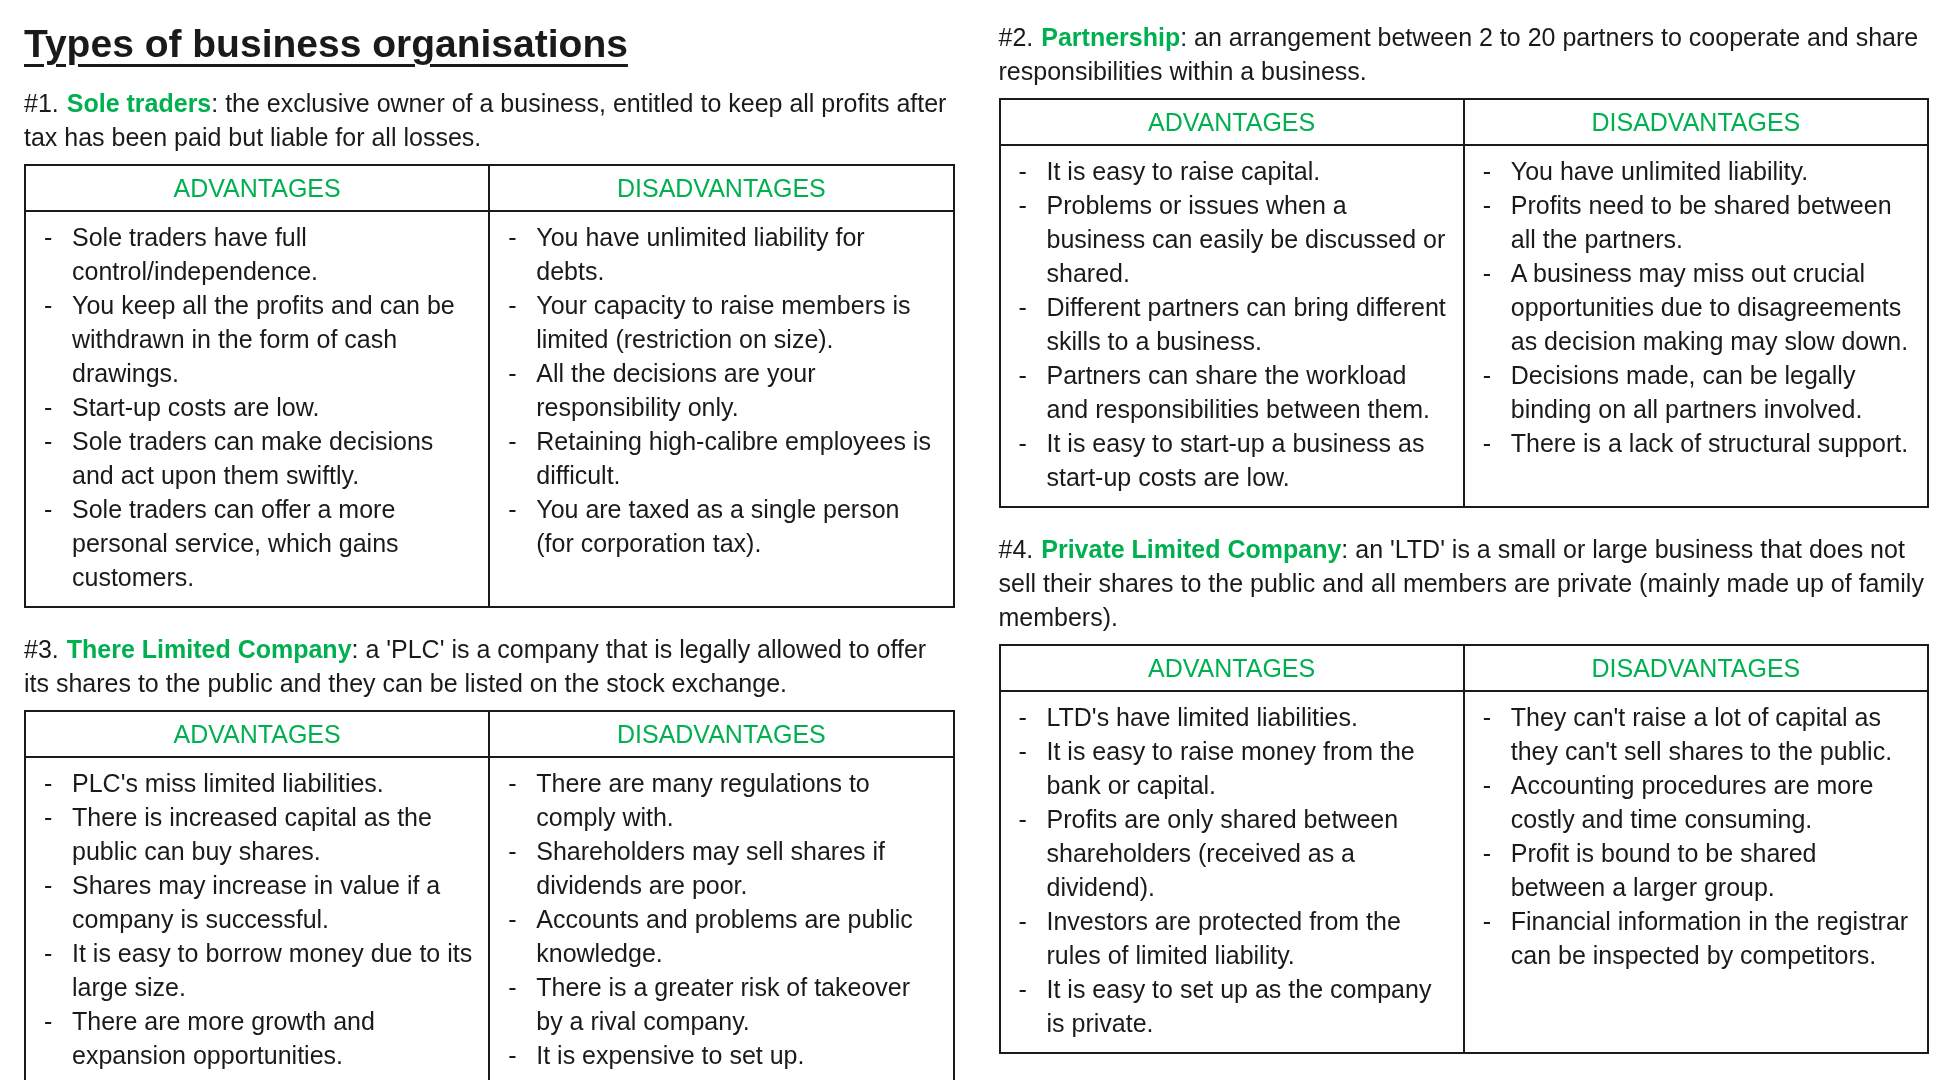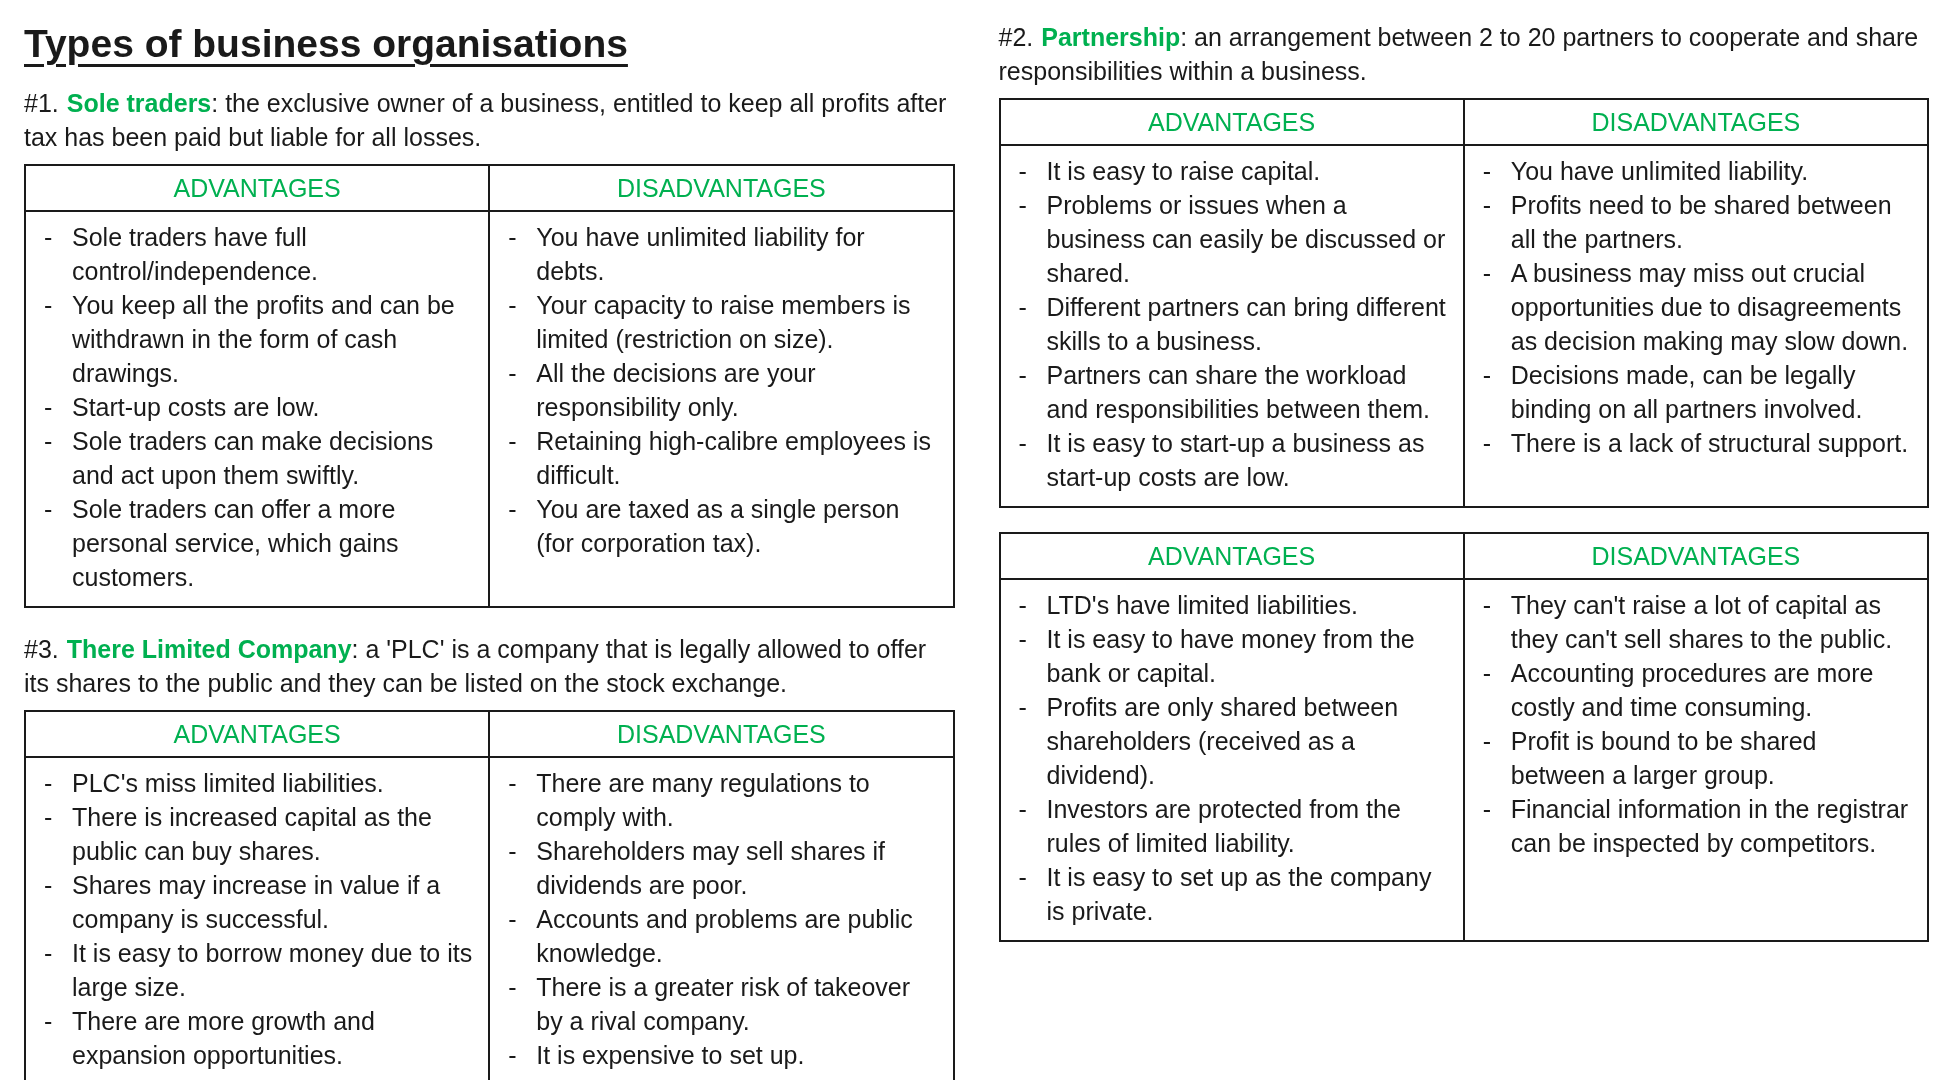--- a/index.html
+++ b/index.html
@@ -168,33 +168,34 @@
                   <li>Decisions made, can be legally binding on all partners involved.</li>
                   <li>There is a lack of structural support.</li>
                 </ul>
             </td>
           </tr>
         </tbody>
       </table>
     </section>
 
     <section class="sec">
+      <p class="section-heading"><span class="sec-num">#4.</span><span class="term">Private Limited Company</span><span class="sec-def">: an 'LTD' is a small or large business that does not sell their shares to the public and all members are private (mainly made up of family members).</span></p>
       <table class="pc-table">
         <thead>
           <tr>
             <th>ADVANTAGES</th>
             <th>DISADVANTAGES</th>
           </tr>
         </thead>
         <tbody>
           <tr>
             <td>
               <ul>
                   <li>LTD's have limited liabilities.</li>
-                  <li>It is easy to have money from the bank or capital.</li>
+                  <li>It is easy to raise money from the bank or capital.</li>
                   <li>Profits are only shared between shareholders (received as a dividend).</li>
                   <li>Investors are protected from the rules of limited liability.</li>
                   <li>It is easy to set up as the company is private.</li>
                 </ul>
             </td>
             <td>
               <ul>
                   <li>They can't raise a lot of capital as they can't sell shares to the public.</li>
                   <li>Accounting procedures are more costly and time consuming.</li>
                   <li>Profit is bound to be shared between a larger group.</li>

